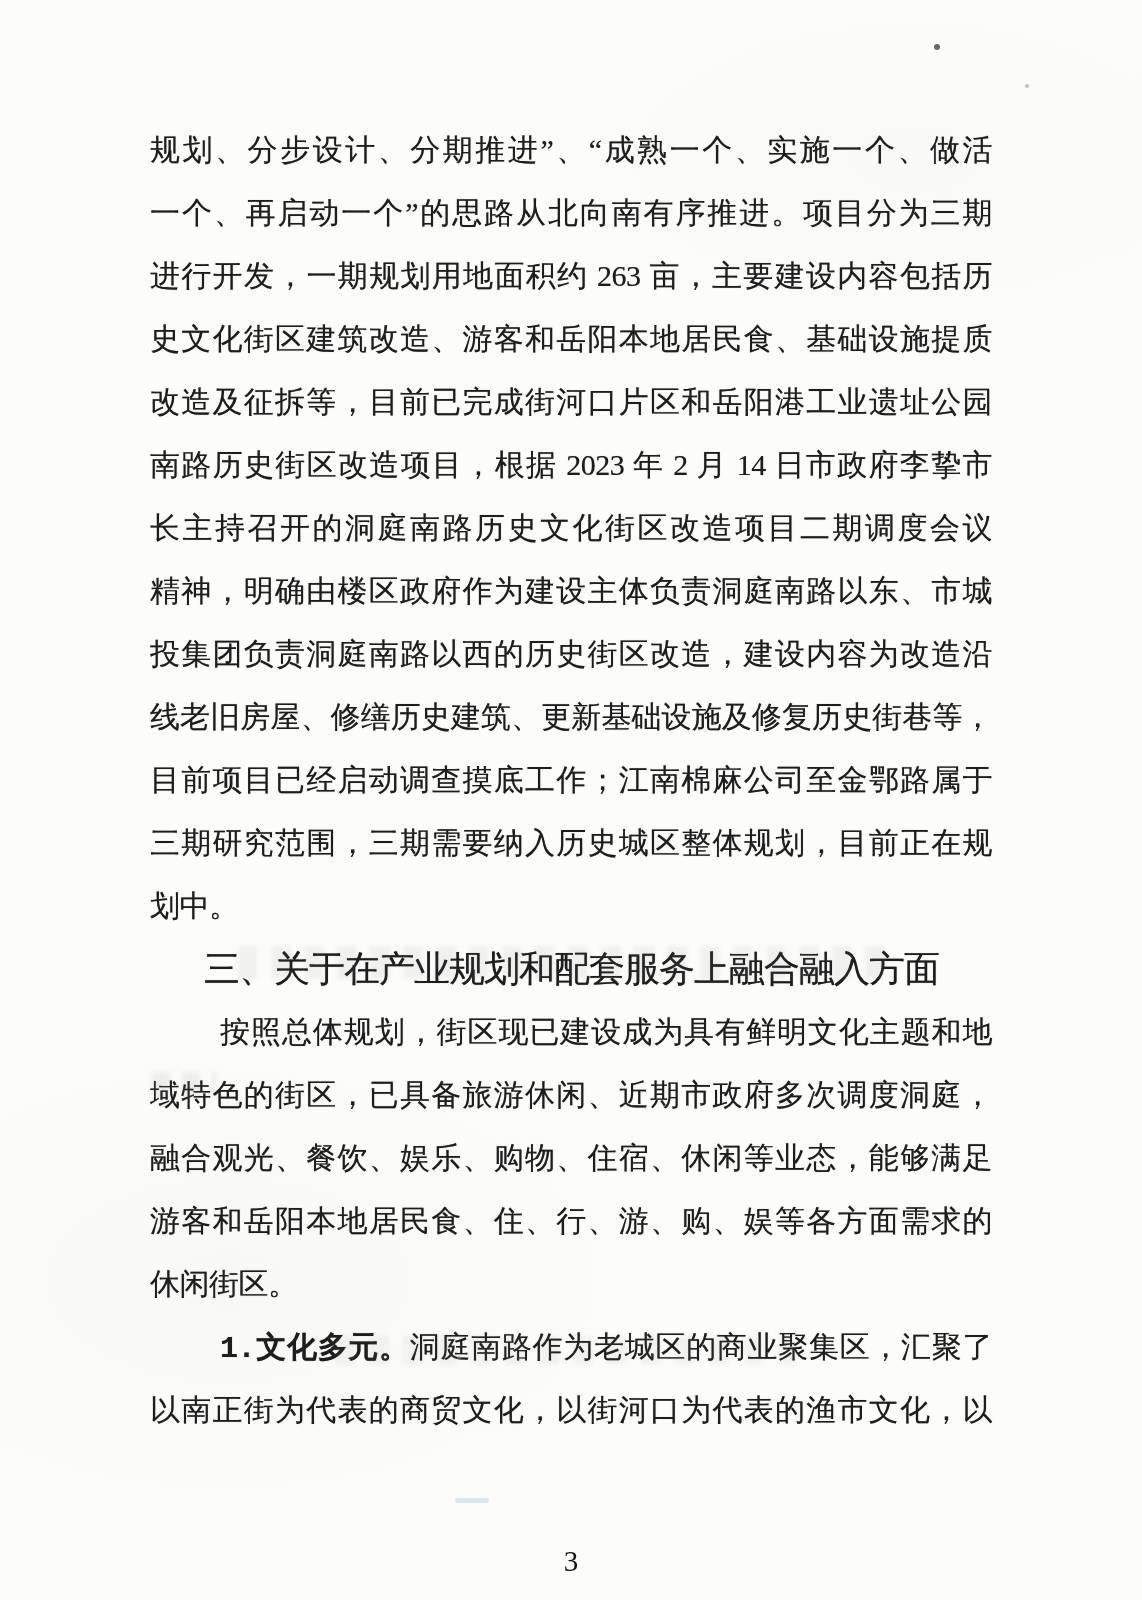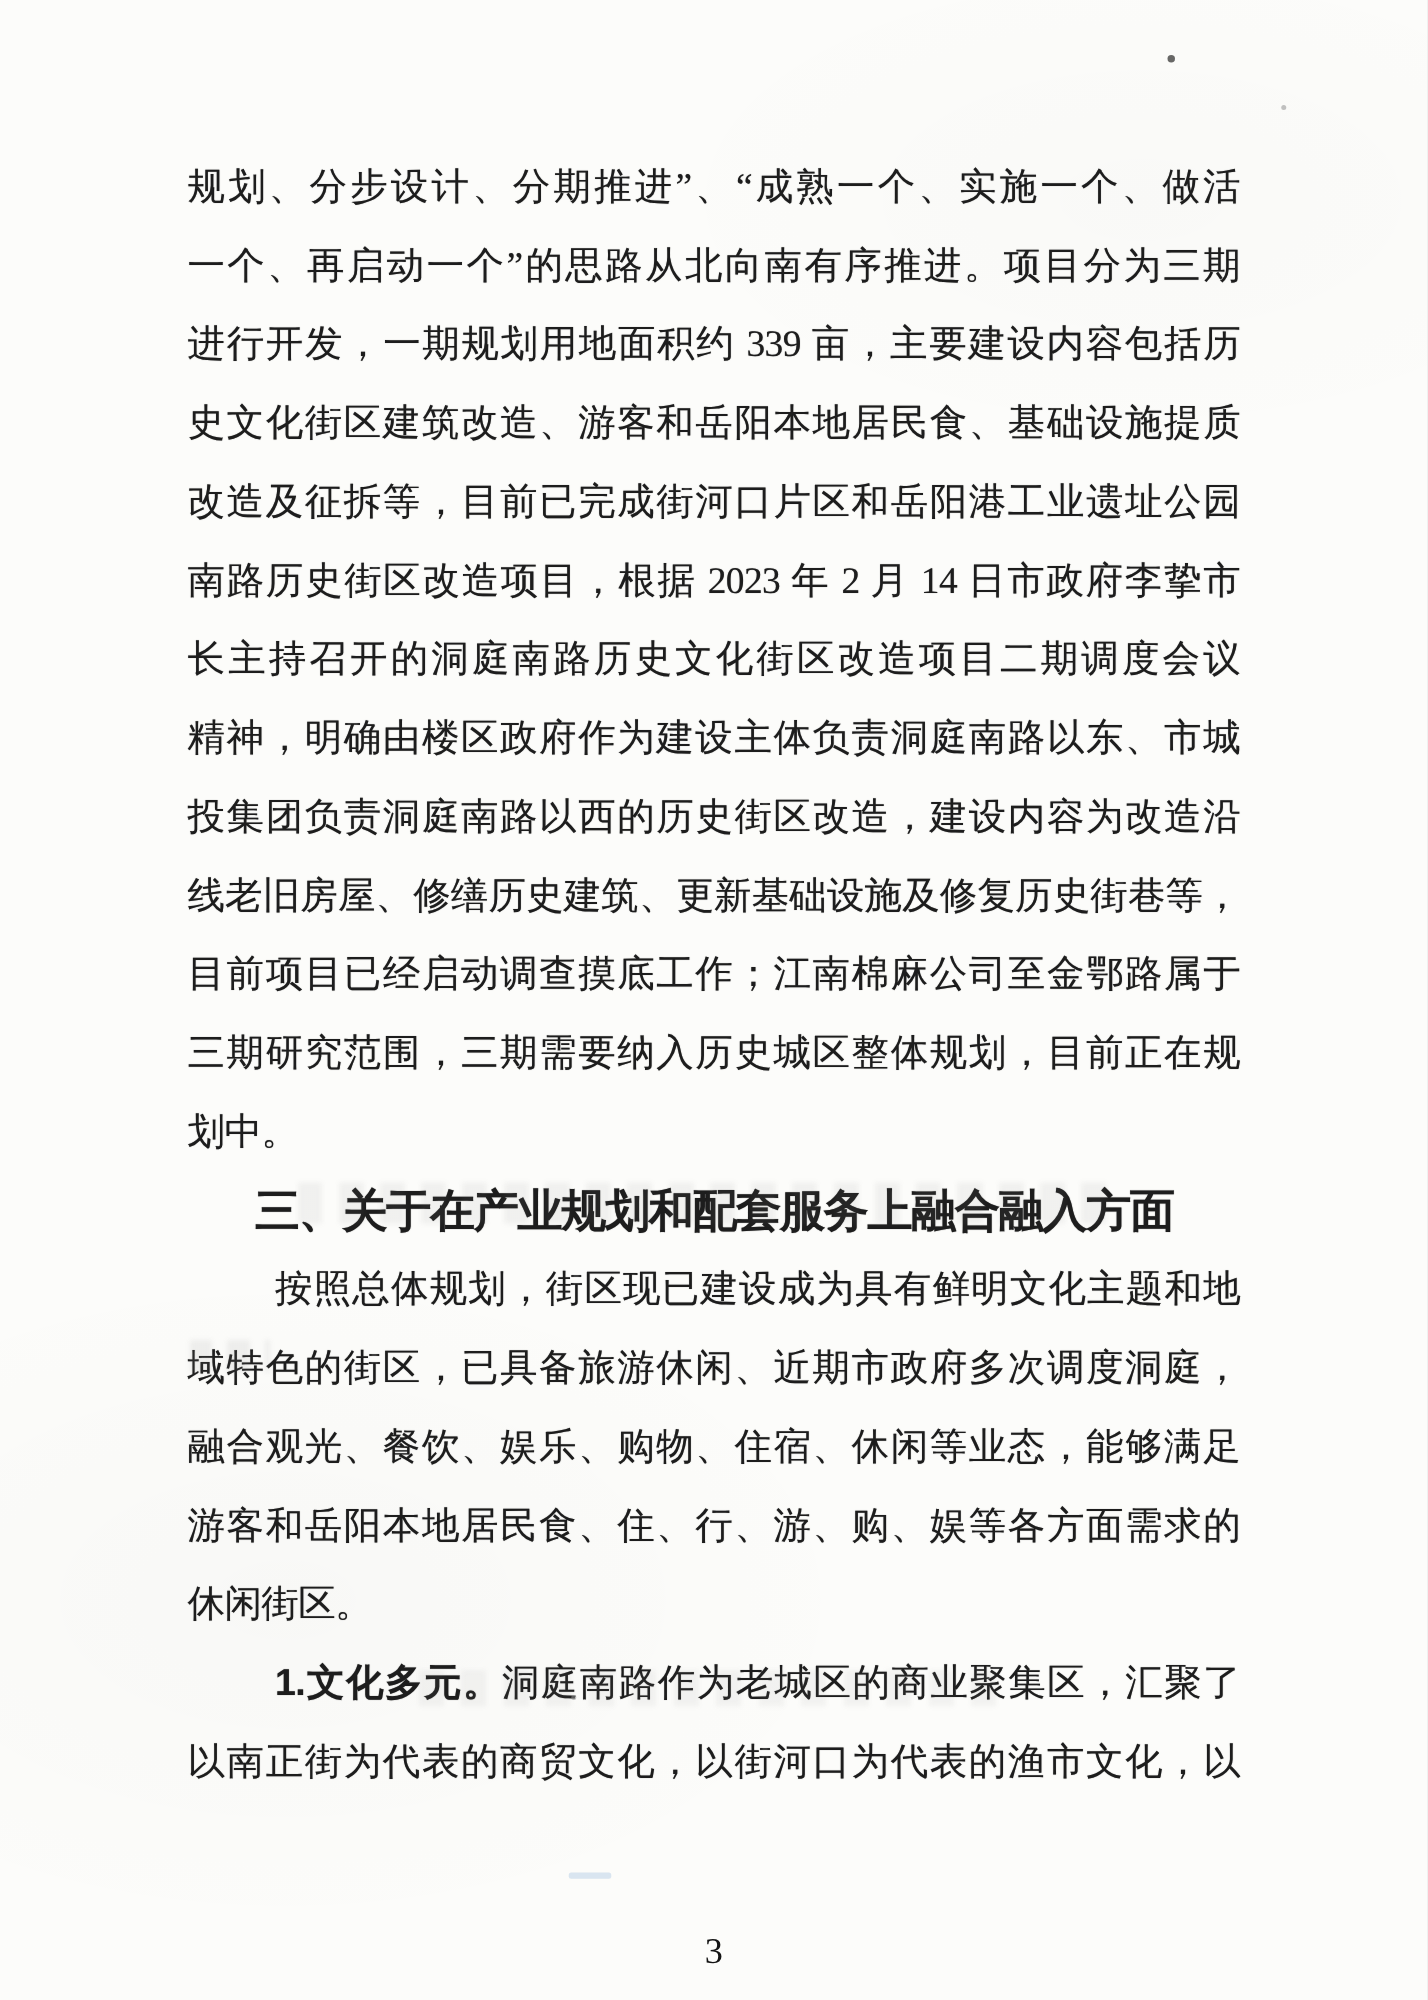--- a/index.html
+++ b/index.html
@@ -28,30 +28,30 @@
     text-align-last:justify;
     text-shadow:0 0 0.7px rgba(20,20,20,0.55);
   }
   .line.no-stretch{
     text-align:left;
     text-align-last:left;
   }
   .line.indent{ text-indent:70px; }
   .line.heading{
     font-family:"Liberation Sans","DejaVu Sans",sans-serif;
-    font-weight:700;
+    font-weight:400;
     font-size:36px;
     letter-spacing:-1px;
     text-align:left;
     text-align-last:left;
     text-indent:54px;
     text-shadow:0 0 0.8px rgba(0,0,0,0.6);
   }
   .bold-run{
-    font-family:Liberation Sans, sans-serif;
+    font-family:Liberation Mono, monospace;
     font-weight:700;
     text-shadow:0 0 0.8px rgba(0,0,0,0.6);
     margin-top:12px;
   }
   .page-num{
     position:absolute;
     left:0;top:1536px;width:100%;
     text-align:center;
     font-size:29px;
     line-height:50px;
@@ -81,21 +81,21 @@
   }
 </style>
 </head>
 <body>
 
 <div class="page">
 
   <div class="doc">
     <div class="line">规划、分步设计、分期推进”、“成熟一个、实施一个、做活</div>
     <div class="line">一个、再启动一个”的思路从北向南有序推进。项目分为三期</div>
-    <div class="line">进行开发，一期规划用地面积约 339 亩，主要建设内容包括历</div>
+    <div class="line">进行开发，一期规划用地面积约 263 亩，主要建设内容包括历</div>
     <div class="line">史文化街区建筑改造、游客和岳阳本地居民食、基础设施提质</div>
     <div class="line">改造及征拆等，目前已完成街河口片区和岳阳港工业遗址公园</div>
     <div class="line">南路历史街区改造项目，根据 2023 年 2 月 14 日市政府李挚市</div>
     <div class="line">长主持召开的洞庭南路历史文化街区改造项目二期调度会议</div>
     <div class="line">精神，明确由楼区政府作为建设主体负责洞庭南路以东、市城</div>
     <div class="line">投集团负责洞庭南路以西的历史街区改造，建设内容为改造沿</div>
     <div class="line">线老旧房屋、修缮历史建筑、更新基础设施及修复历史街巷等，</div>
     <div class="line">目前项目已经启动调查摸底工作；江南棉麻公司至金鄂路属于</div>
     <div class="line">三期研究范围，三期需要纳入历史城区整体规划，目前正在规</div>
     <div class="line no-stretch">划中。</div>

